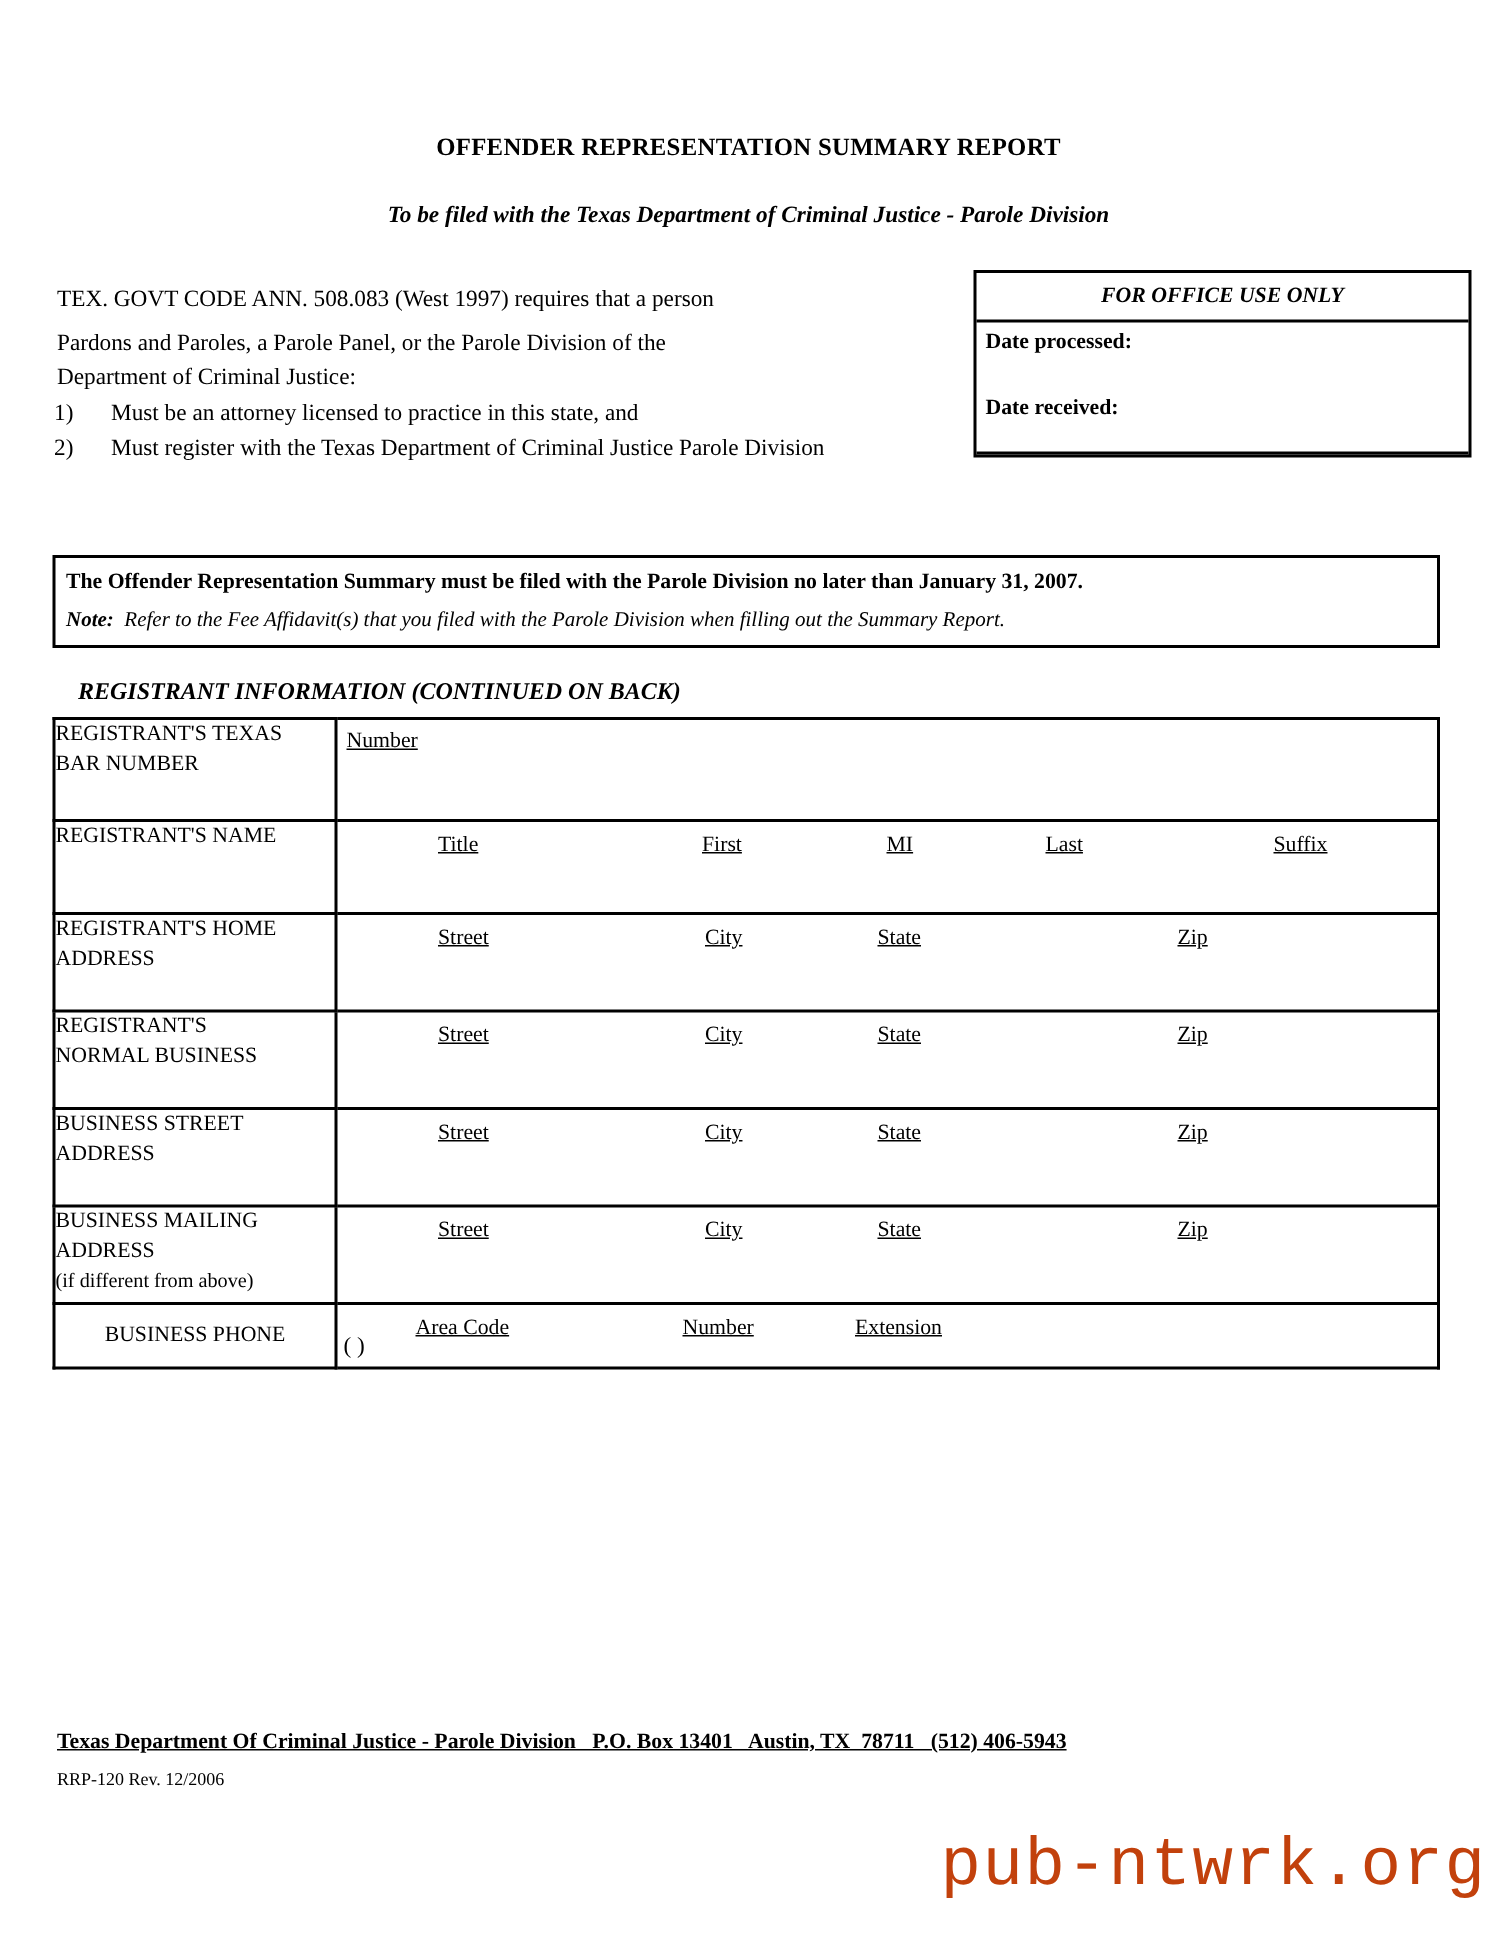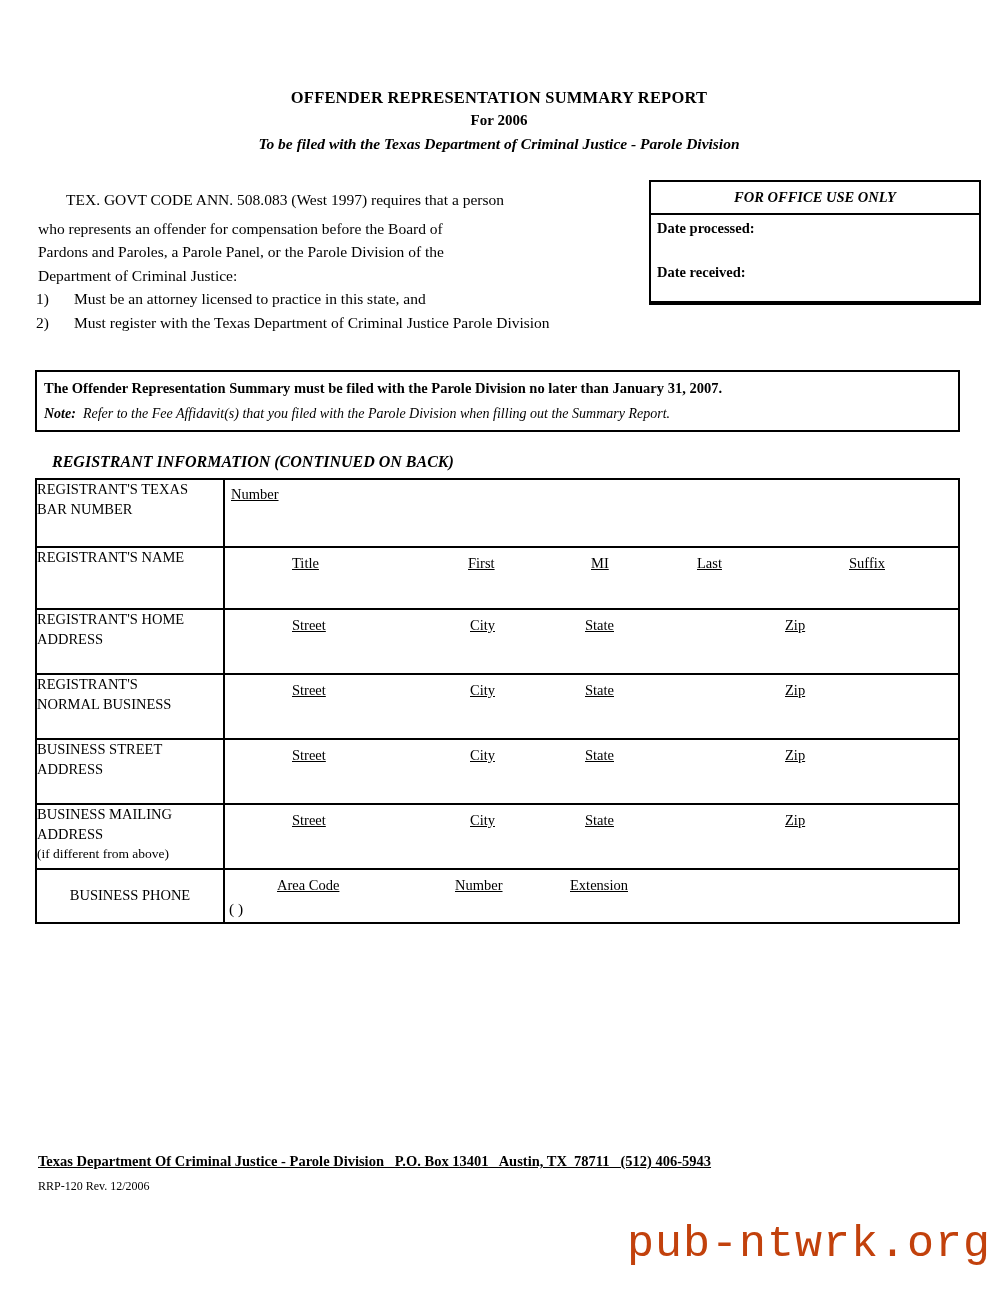--- a/index.html
+++ b/index.html
@@ -54,21 +54,21 @@
 
   
   .statute {
     position: absolute;
     left: 38px; top: 188px;
     width: 580px;
     font-size: 15.5px;
     line-height: 23.5px;
   }
   .statute .ln { display: block; }
-  .statute .ln.first { margin-bottom: 5px; margin-left: 28px; }
+  .statute .ln.first { margin-bottom: 5px; }
   .statute .ln.ind {
     padding-left: 16px;
     text-indent: -16px;
     margin-left: 14px;
   }
   .statute .num { display: inline-block; width: 22px; }
 
   
   .office-box {
     position: absolute;
@@ -171,21 +171,21 @@
   .paren {
     position: absolute;
     left: 4px;
     bottom: 4px;
     font-size: 15.5px;
   }
 
   .r-bar   { height: 68px; }
   .r-name  { height: 62px; }
   .r-addr  { height: 65px; }
-  .r-phone { height: 54px; padding-left: 20px; }
+  .r-phone { height: 43px; padding-left: 20px; }
 
   
   .footer-line {
     position: absolute;
     left: 38px; top: 1153px;
     font-size: 14.5px;
     font-weight: bold;
     text-decoration: underline;
     white-space: pre;
   }
@@ -205,26 +205,24 @@
     letter-spacing: 1px;
     white-space: nowrap;
   }
 </style>
 </head>
 <body>
 
 <div class="page">
 
   <div class="doc-title">OFFENDER REPRESENTATION SUMMARY REPORT</div>
-  <div class="doc-subtitle">For 2006</div>
   <div class="doc-filedwith">To be filed with the Texas Department of Criminal Justice - Parole Division</div>
 
   <div class="statute">
     <span class="ln first">TEX. GOVT CODE ANN. 508.083 (West 1997) requires that a person</span>
-    <span class="ln">who represents an offender for compensation before the Board of</span>
     <span class="ln">Pardons and Paroles, a Parole Panel, or the Parole Division of the</span>
     <span class="ln">Department of Criminal Justice:</span>
     <span class="ln ind"><span class="num">1)</span><span>Must be an attorney licensed to practice in this state, and</span></span>
     <span class="ln ind"><span class="num">2)</span><span>Must register with the Texas Department of Criminal Justice Parole Division</span></span>
   </div>
 
   <div class="office-box">
     <div class="office-hdr">FOR OFFICE USE ONLY</div>
     <div class="office-row">
       <span>Date processed:</span>

